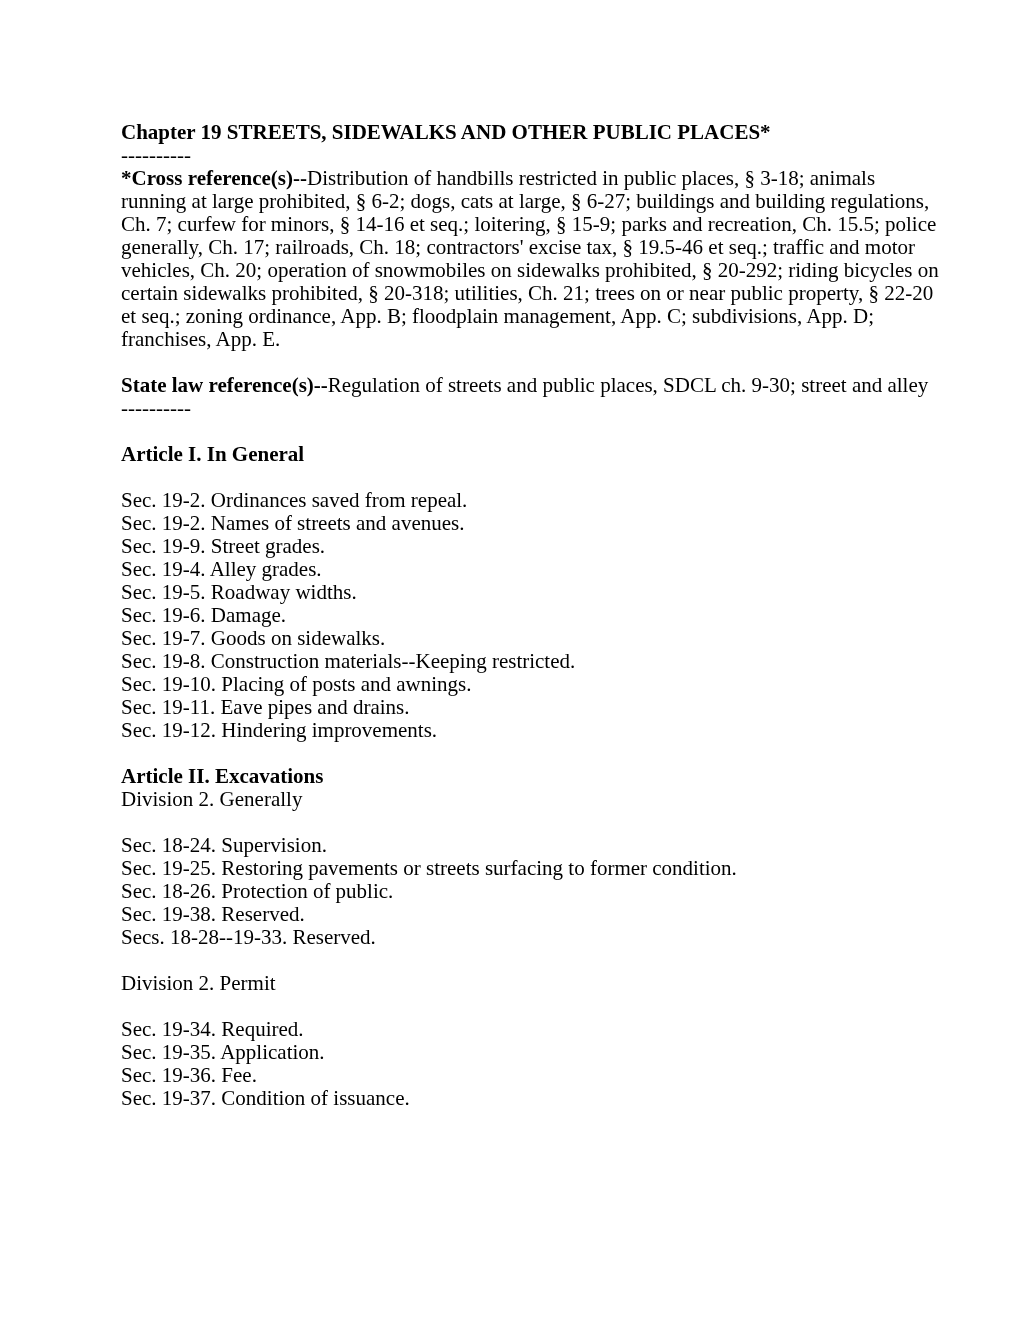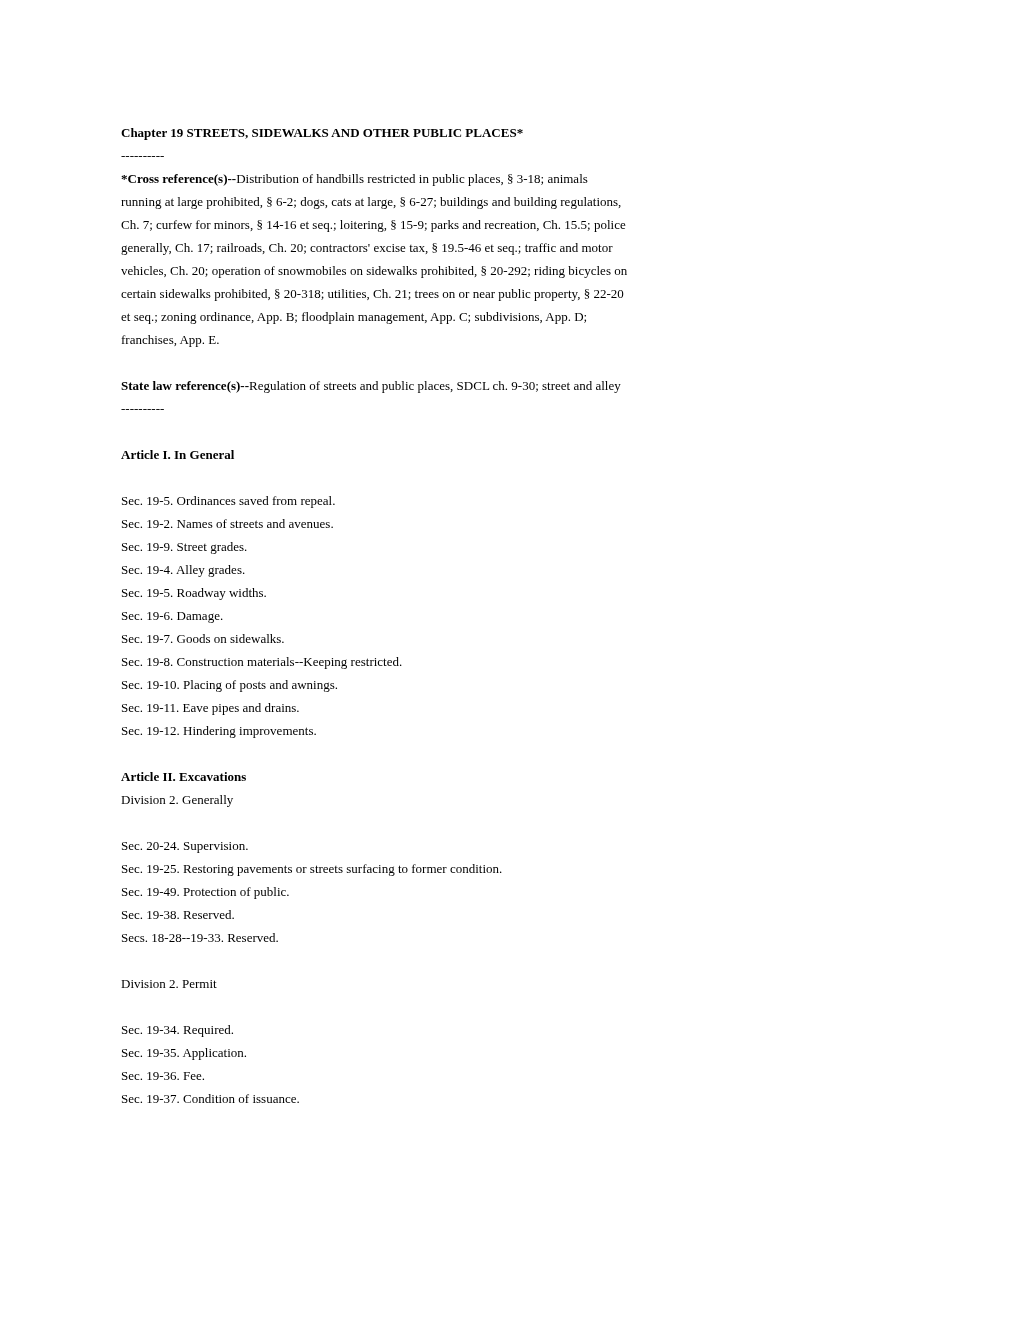--- a/index.html
+++ b/index.html
@@ -13,81 +13,81 @@
       position: relative;
       overflow: hidden;
       font-family: "Liberation Serif", serif;
       color: #000000;
     }
     .page {
       position: absolute;
       left: 121px;
       top: 121px;
       width: 790px;
-      font-size: 13px;
+      font-size: 21px;
       line-height: 23px;
     }
     .line { display: block; white-space: nowrap; }
     .bold { font-weight: bold; }
     .gap { display: block; height: 23px; }
     .sep { display: block; letter-spacing: 0px; }
   </style>
 </head>
 <body>
 
 <div class="page">
 
   <span class="line bold">Chapter 19  STREETS, SIDEWALKS AND OTHER PUBLIC PLACES*</span>
   <span class="sep">----------</span>
 
   <div>
     <span class="line"><span class="bold">*Cross reference(s)--</span><span>Distribution of handbills restricted in public places, § 3-18; animals</span></span>
     <span class="line">running at large prohibited, § 6-2; dogs, cats at large, § 6-27; buildings and building regulations,</span>
     <span class="line">Ch. 7; curfew for minors, § 14-16 et seq.; loitering, § 15-9; parks and recreation, Ch. 15.5; police</span>
-    <span class="line">generally, Ch. 17; railroads, Ch. 20; contractors' excise tax, § 19.5-46 et seq.; traffic and motor</span>
+    <span class="line">generally, Ch. 17; railroads, Ch. 18; contractors' excise tax, § 19.5-46 et seq.; traffic and motor</span>
     <span class="line">vehicles, Ch. 20; operation of snowmobiles on sidewalks prohibited, § 20-292; riding bicycles on</span>
     <span class="line">certain sidewalks prohibited, § 20-318; utilities, Ch. 21; trees on or near public property, § 22-20</span>
     <span class="line">et seq.; zoning ordinance, App. B; floodplain management, App. C; subdivisions, App. D;</span>
     <span class="line">franchises, App. E.</span>
   </div>
 
   <span class="gap"></span>
 
   <div>
     <span class="line"><span class="bold">State law reference(s)--</span><span>Regulation of streets and public places, SDCL ch. 9-30; street and alley</span></span>
     <span class="sep">----------</span>
   </div>
 
   <span class="gap"></span>
 
   <div>
     <span class="line bold">Article I. In General</span>
     <span class="gap"></span>
-    <span class="line">Sec. 19-5. Ordinances saved from repeal.</span>
+    <span class="line">Sec. 19-2. Ordinances saved from repeal.</span>
     <span class="line">Sec. 19-2. Names of streets and avenues.</span>
     <span class="line">Sec. 19-9. Street grades.</span>
     <span class="line">Sec. 19-4. Alley grades.</span>
     <span class="line">Sec. 19-5. Roadway widths.</span>
     <span class="line">Sec. 19-6. Damage.</span>
     <span class="line">Sec. 19-7. Goods on sidewalks.</span>
     <span class="line">Sec. 19-8. Construction materials--Keeping restricted.</span>
     <span class="line">Sec. 19-10. Placing of posts and awnings.</span>
     <span class="line">Sec. 19-11. Eave pipes and drains.</span>
     <span class="line">Sec. 19-12. Hindering improvements.</span>
   </div>
 
   <span class="gap"></span>
 
   <div>
     <span class="line bold">Article II. Excavations</span>
     <span class="line">Division 2. Generally</span>
     <span class="gap"></span>
-    <span class="line">Sec. 20-24. Supervision.</span>
+    <span class="line">Sec. 18-24. Supervision.</span>
     <span class="line">Sec. 19-25. Restoring pavements or streets surfacing to former condition.</span>
-    <span class="line">Sec. 19-49. Protection of public.</span>
+    <span class="line">Sec. 18-26. Protection of public.</span>
     <span class="line">Sec. 19-38. Reserved.</span>
     <span class="line">Secs. 18-28--19-33. Reserved.</span>
 
     <span class="gap"></span>
 
     <span class="line">Division 2. Permit</span>
     <span class="gap"></span>
     <span class="line">Sec. 19-34. Required.</span>
     <span class="line">Sec. 19-35. Application.</span>
     <span class="line">Sec. 19-36. Fee.</span>

